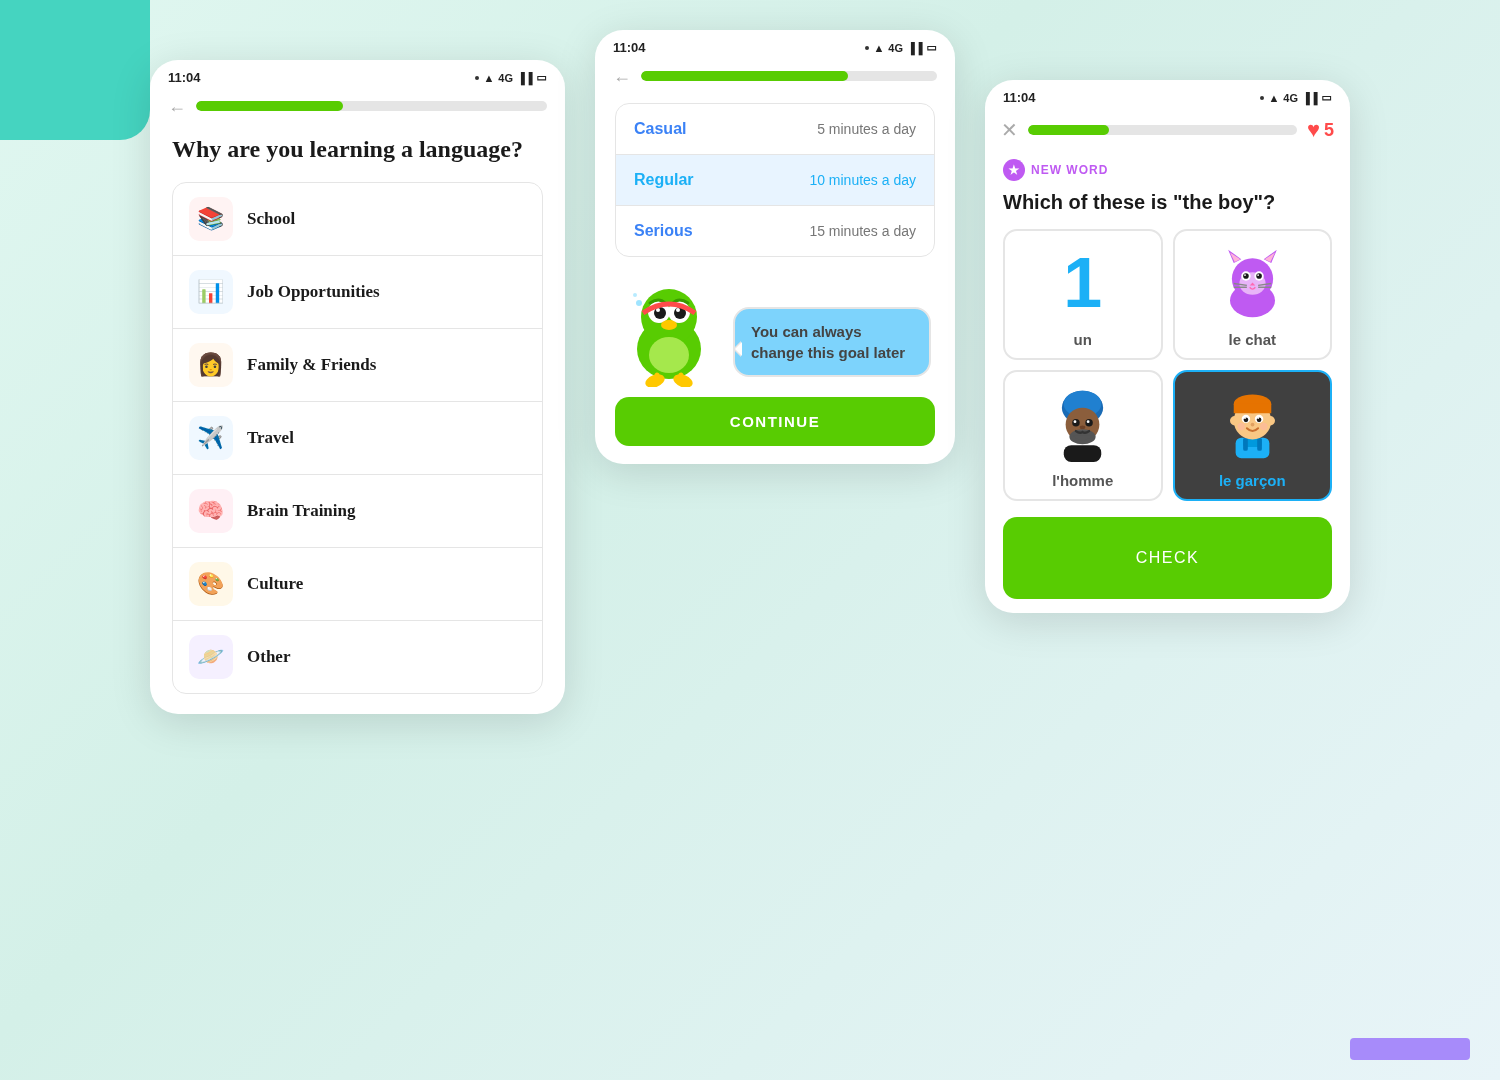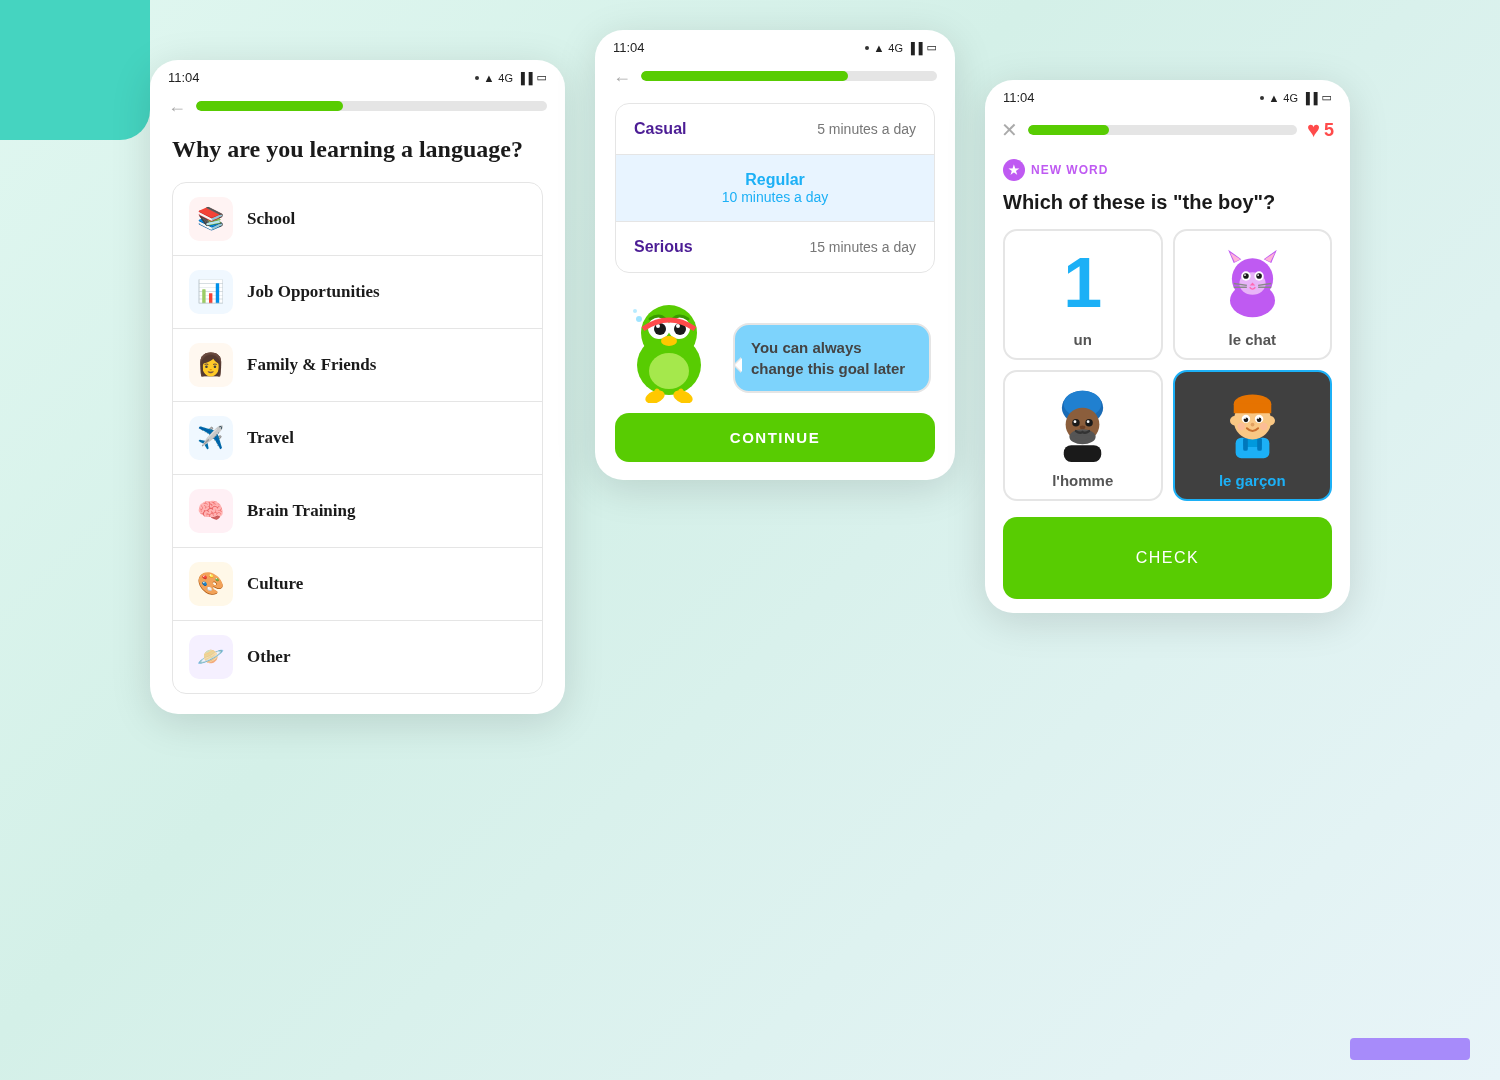--- a/index.html
+++ b/index.html
@@ -42,21 +42,21 @@
       flex-shrink: 0;
     }
 
     
     .status-bar {
       display: flex;
       justify-content: space-between;
       align-items: center;
       padding: 10px 18px 6px;
       font-size: 13px;
-      font-weight: 400;
+      font-weight: 700;
       color: #222;
     }
     .status-icons {
       display: flex;
       align-items: center;
       gap: 4px;
       font-size: 11px;
     }
     .signal-dot {
       width: 4px; height: 4px;
@@ -166,26 +166,25 @@
       display: flex;
       justify-content: space-between;
       align-items: center;
       padding: 16px 18px;
       border-bottom: 1.5px solid #e5e5e5;
       cursor: pointer;
     }
     .goal-item:last-child { border-bottom: none; }
     .goal-item.selected {
       background: #e8f4ff;
-      flex-direction: column;
     }
     .goal-name {
       font-size: 16px;
       font-weight: 700;
-      color: #4c1d95;
+      color: #3b82f6;
     }
     .goal-item.selected .goal-name { color: #1cb0f6; }
     .goal-time {
       font-size: 14px;
       color: #777;
     }
     .goal-item.selected .goal-time { color: #1cb0f6; }
 
     
     .duo-section {

